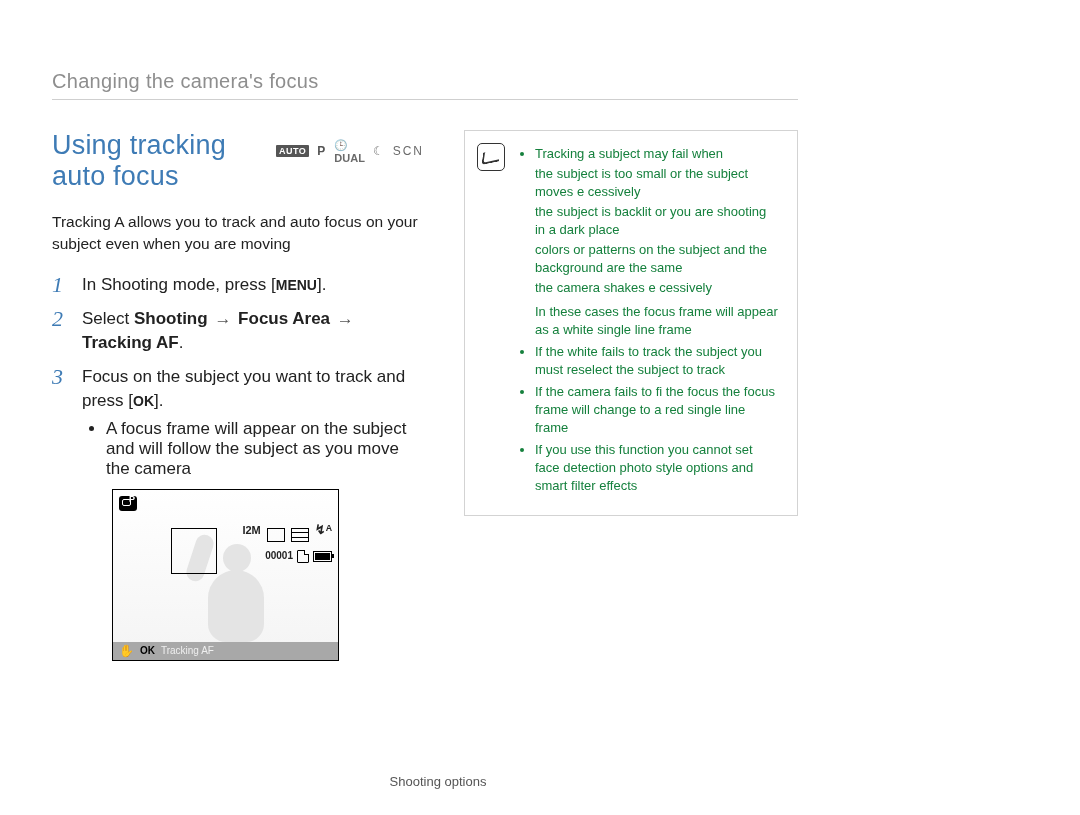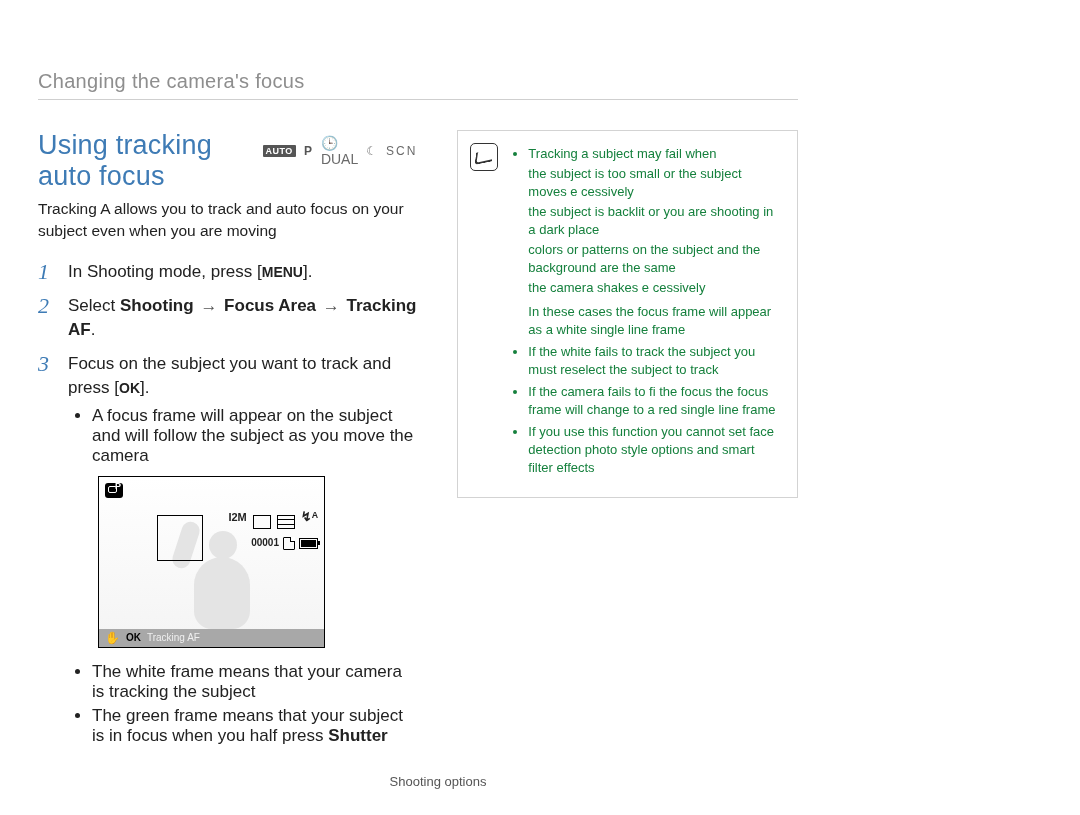--- a/index.html
+++ b/index.html
@@ -11,21 +11,21 @@
     font-family: "Helvetica Neue", Helvetica, Arial, sans-serif;
     font-weight: 300;
     color: #222;
     -webkit-font-smoothing: antialiased;
   }
   .page {
     position: relative;
     width: 864px;
     height: 815px;
     box-sizing: border-box;
-    padding: 70px 66px 40px 38px;
+    padding: 70px 66px 40px 52px;
   }
   .header-line {
     color: #8e8e8e;
     font-size: 20px;
     font-weight: 400;
     letter-spacing: 0.3px;
     padding-bottom: 6px;
   }
   .header-rule {
     border: none;
@@ -39,21 +39,21 @@
   .col-left {
     width: 490px;
   }
   .col-right {
     width: 440px;
   }
   .section-title-row {
     display: flex;
     align-items: baseline;
     gap: 18px;
-    margin-bottom: 6px;
+    margin-bottom: 19px;
   }
   .section-title {
     color: #3e7bb5;
     font-size: 27px;
     font-weight: 400;
     letter-spacing: 0.2px;
   }
   .mode-badge {
     display: inline-flex;
     align-items: center;
@@ -65,21 +65,21 @@
   .mode-auto {
     background: #555;
     color: #fff;
     font-weight: 700;
     font-size: 9px;
     padding: 1px 3px;
     border-radius: 1px;
     letter-spacing: 0.5px;
   }
   .mode-p { font-weight: 700; color:#555;}
-  .mode-dual { font-size: 14px; color:#6a6a6a; letter-spacing: 0;}
+  .mode-dual { font-size: 11px; color:#6a6a6a; letter-spacing: 0; font-weight: bold;}
   .mode-scn { letter-spacing: 2px; }
   .intro {
     font-size: 15.5px;
     line-height: 22px;
     color: #222;
     margin-bottom: 18px;
     font-weight: 300;
   }
   .steps {
     list-style: none;
@@ -302,26 +302,20 @@
                 <div class="head"></div>
               </div>
               <div class="focus-frame"></div>
               <div class="lcd-bottom">
                 <span class="hand-icon">✋</span>
                 <span class="lcd-ok">OK</span>
                 <span class="lcd-label">Tracking AF</span>
               </div>
             </div>
 
-            <ul class="sub-bullets">
-              <li>The white frame means that your camera is tracking the subject</li>
-              <li>
-                <span>The green frame means that your subject is in focus when you half press </span><span class="shutter-bold">Shutter</span>
-              </li>
-            </ul>
           </div>
         </li>
       </ol>
     </div>
 
     <div class="col-right">
       <div class="note-box">
         <div class="note-icon"></div>
         <ul>
           <li>

